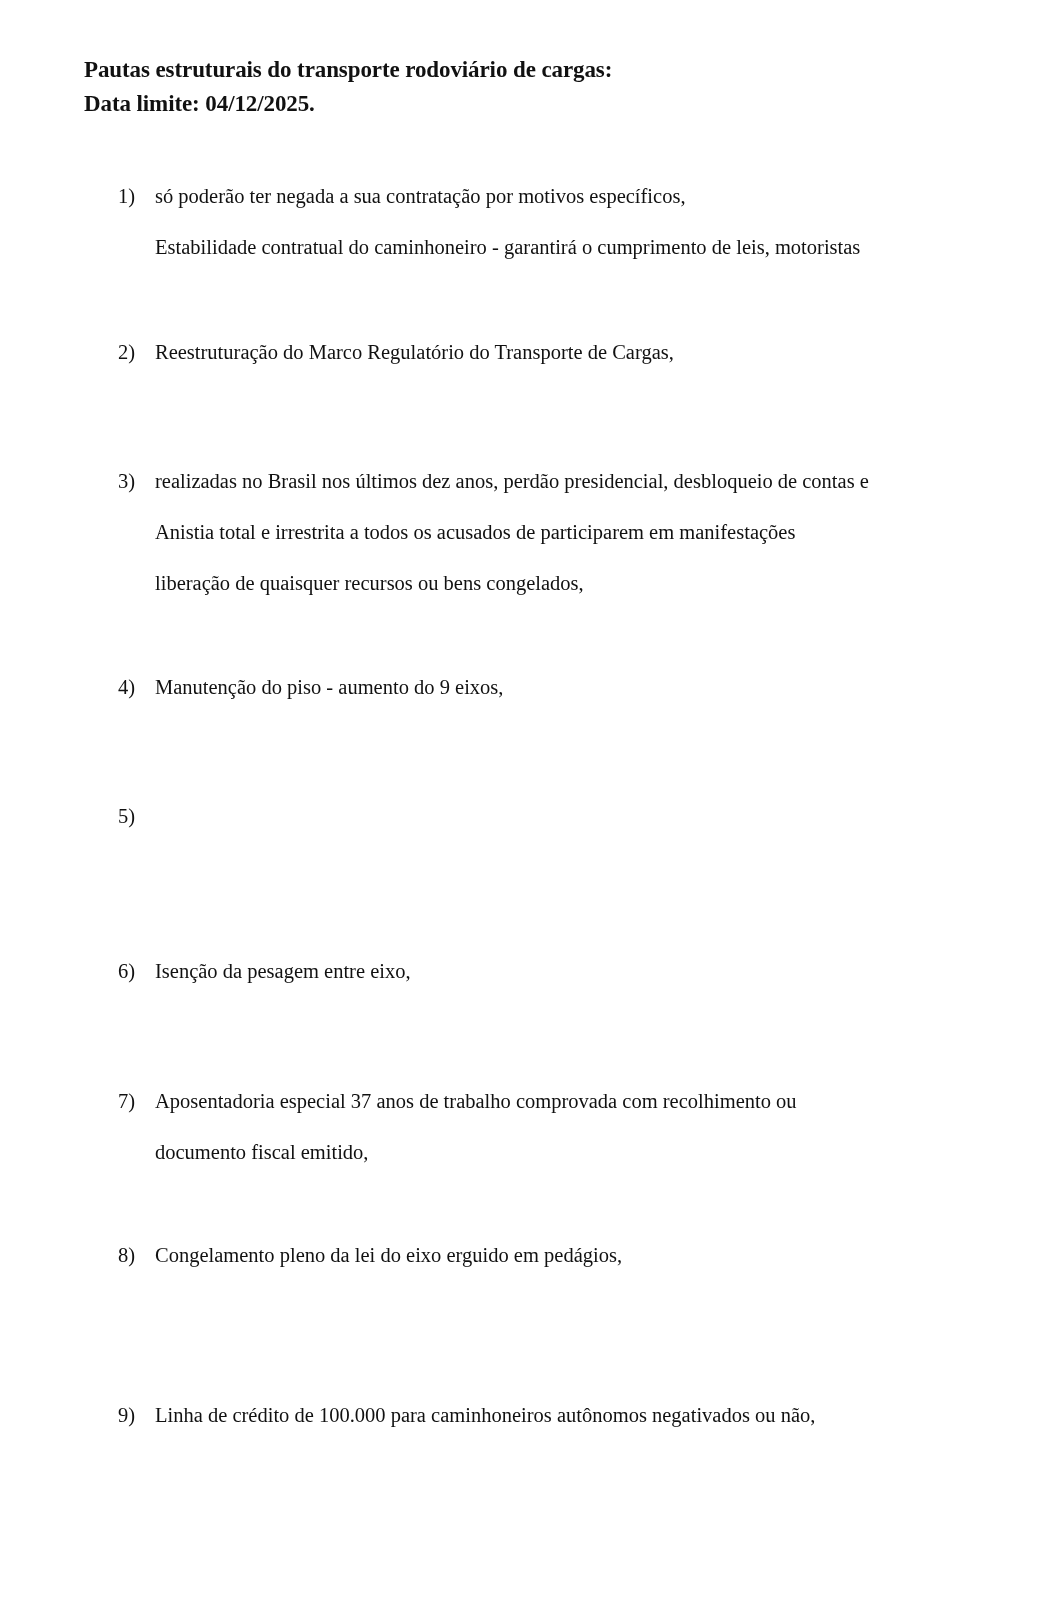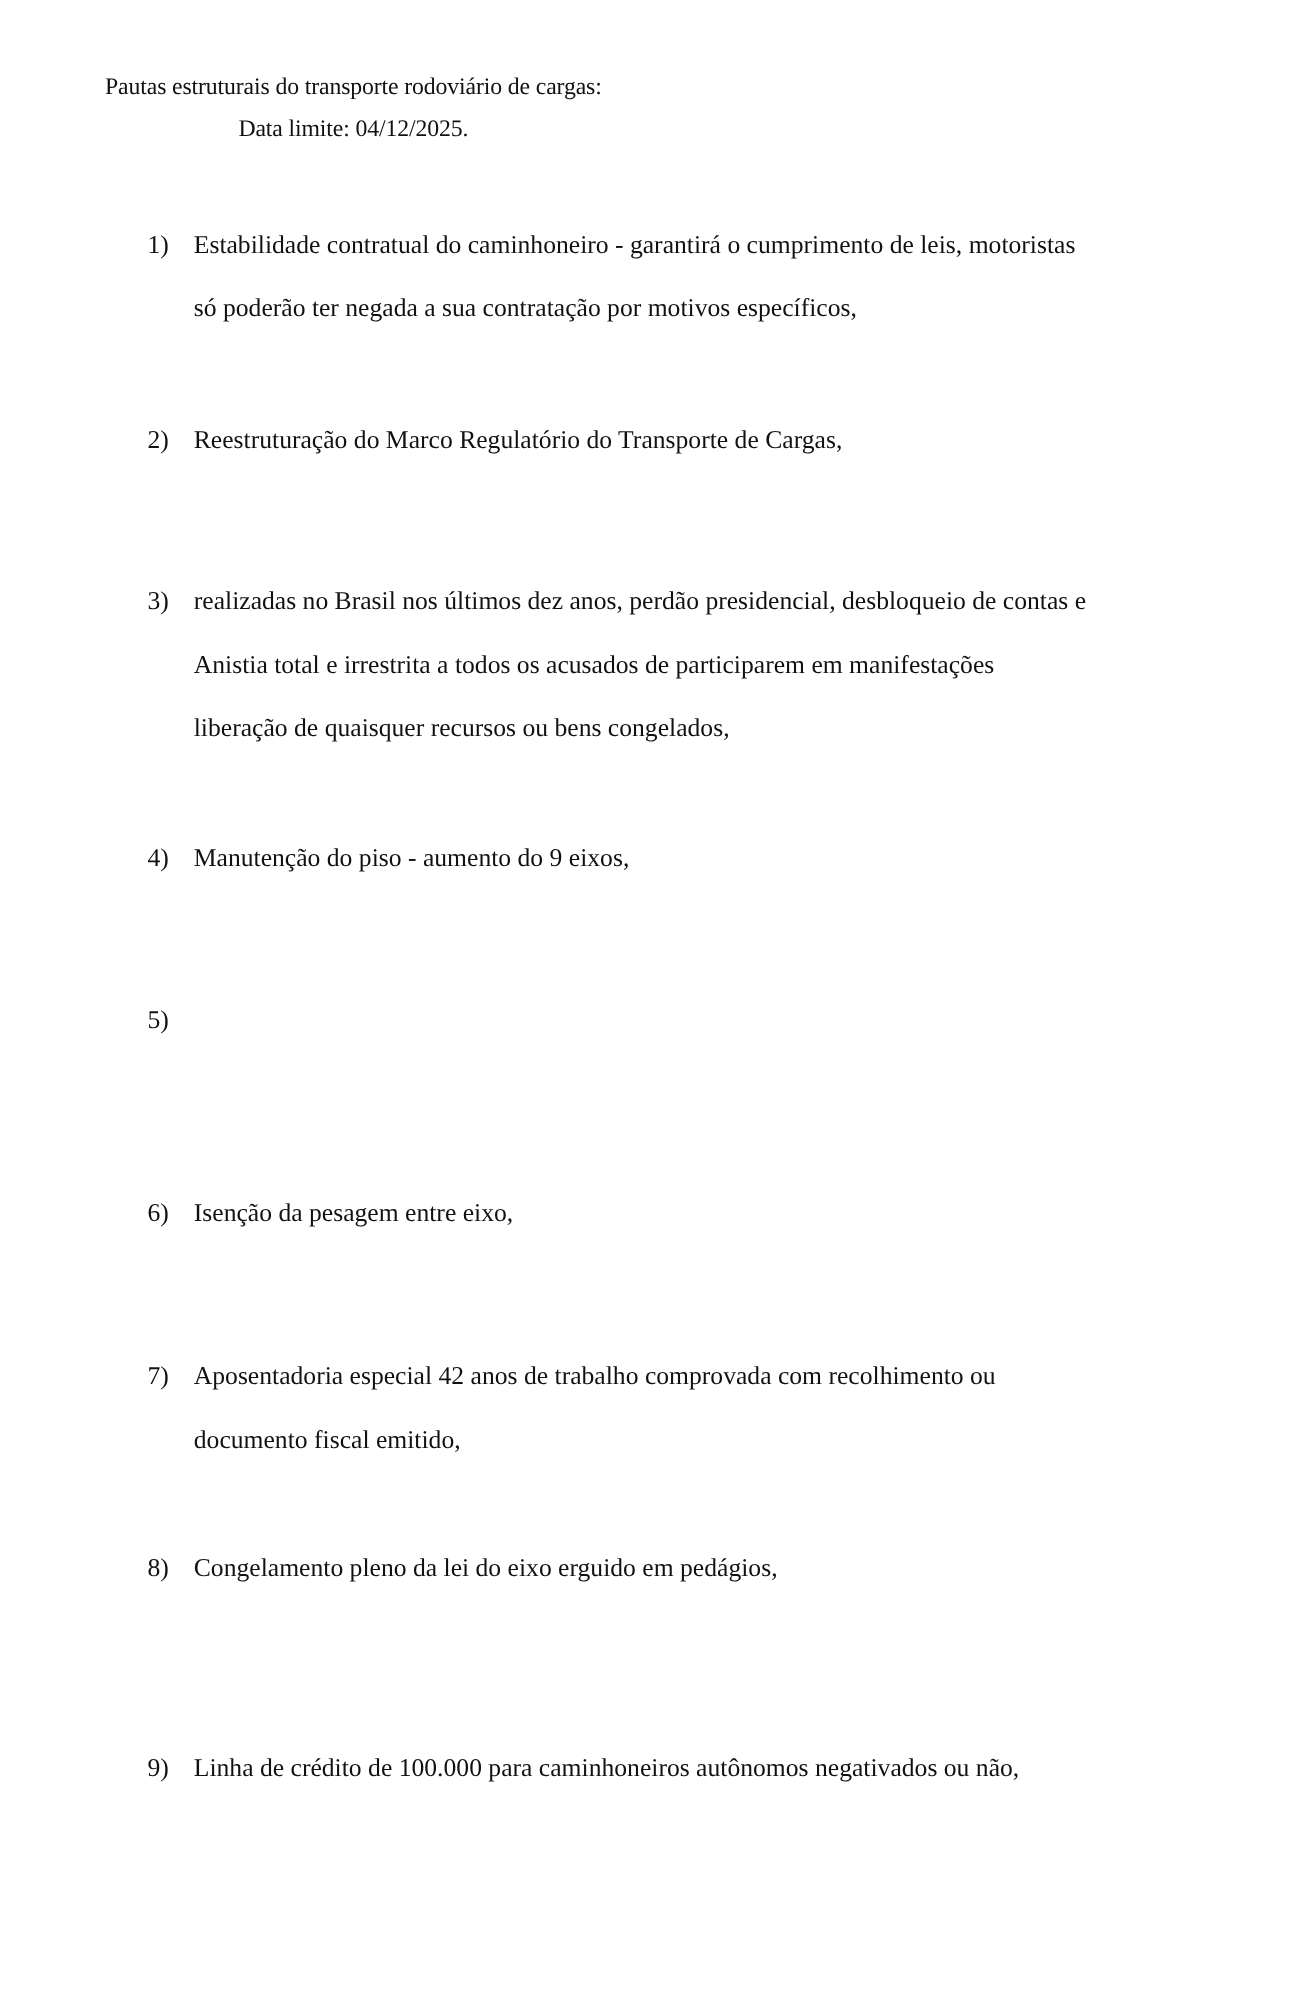--- a/index.html
+++ b/index.html
@@ -19,25 +19,24 @@
       position: absolute;
       left: 0; top: 0;
       width: 1038px;
       height: 1600px;
       background: #ffffff;
     }
     .heading {
       position: absolute;
       left: 84px;
       top: 53px;
-      font-weight: normal;
-      font-size: 19px;
+      font-weight: bold;
+      font-size: 23px;
       line-height: 34px;
       letter-spacing: -0.1px;
-      text-align: center;
     }
     .heading div { white-space: nowrap; }
     .item {
       position: absolute;
       left: 118px;
       width: 830px;
       font-size: 20.5px;
       line-height: 51px;
     }
     .item .num {
@@ -58,22 +57,22 @@
 
 <div class="page">
   <div class="heading">
     <div>Pautas estruturais do transporte rodoviário de cargas:</div>
     <div>Data limite: 04/12/2025.</div>
   </div>
 
   <div class="item" style="top:171px;">
     <span class="num">1)</span>
     <div class="text">
+      <span class="ln">só poderão ter negada a sua contratação por motivos específicos,</span>
       <span class="ln">Estabilidade contratual do caminhoneiro - garantirá o cumprimento de leis, motoristas</span>
-      <span class="ln">só poderão ter negada a sua contratação por motivos específicos,</span>
     </div>
   </div>
 
   <div class="item" style="top:327px;">
     <span class="num">2)</span>
     <div class="text">
       <span class="ln">Reestruturação do Marco Regulatório do Transporte de Cargas,</span>
     </div>
   </div>
 
@@ -102,21 +101,21 @@
   <div class="item" style="top:946px;">
     <span class="num">6)</span>
     <div class="text">
       <span class="ln">Isenção da pesagem entre eixo,</span>
     </div>
   </div>
 
   <div class="item" style="top:1076px;">
     <span class="num">7)</span>
     <div class="text">
-      <span class="ln">Aposentadoria especial 42 anos de trabalho comprovada com recolhimento ou</span>
+      <span class="ln">Aposentadoria especial 37 anos de trabalho comprovada com recolhimento ou</span>
       <span class="ln">documento fiscal emitido,</span>
     </div>
   </div>
 
   <div class="item" style="top:1230px;">
     <span class="num">8)</span>
     <div class="text">
       <span class="ln">Congelamento pleno da lei do eixo erguido em pedágios,</span>
     </div>
   </div>

